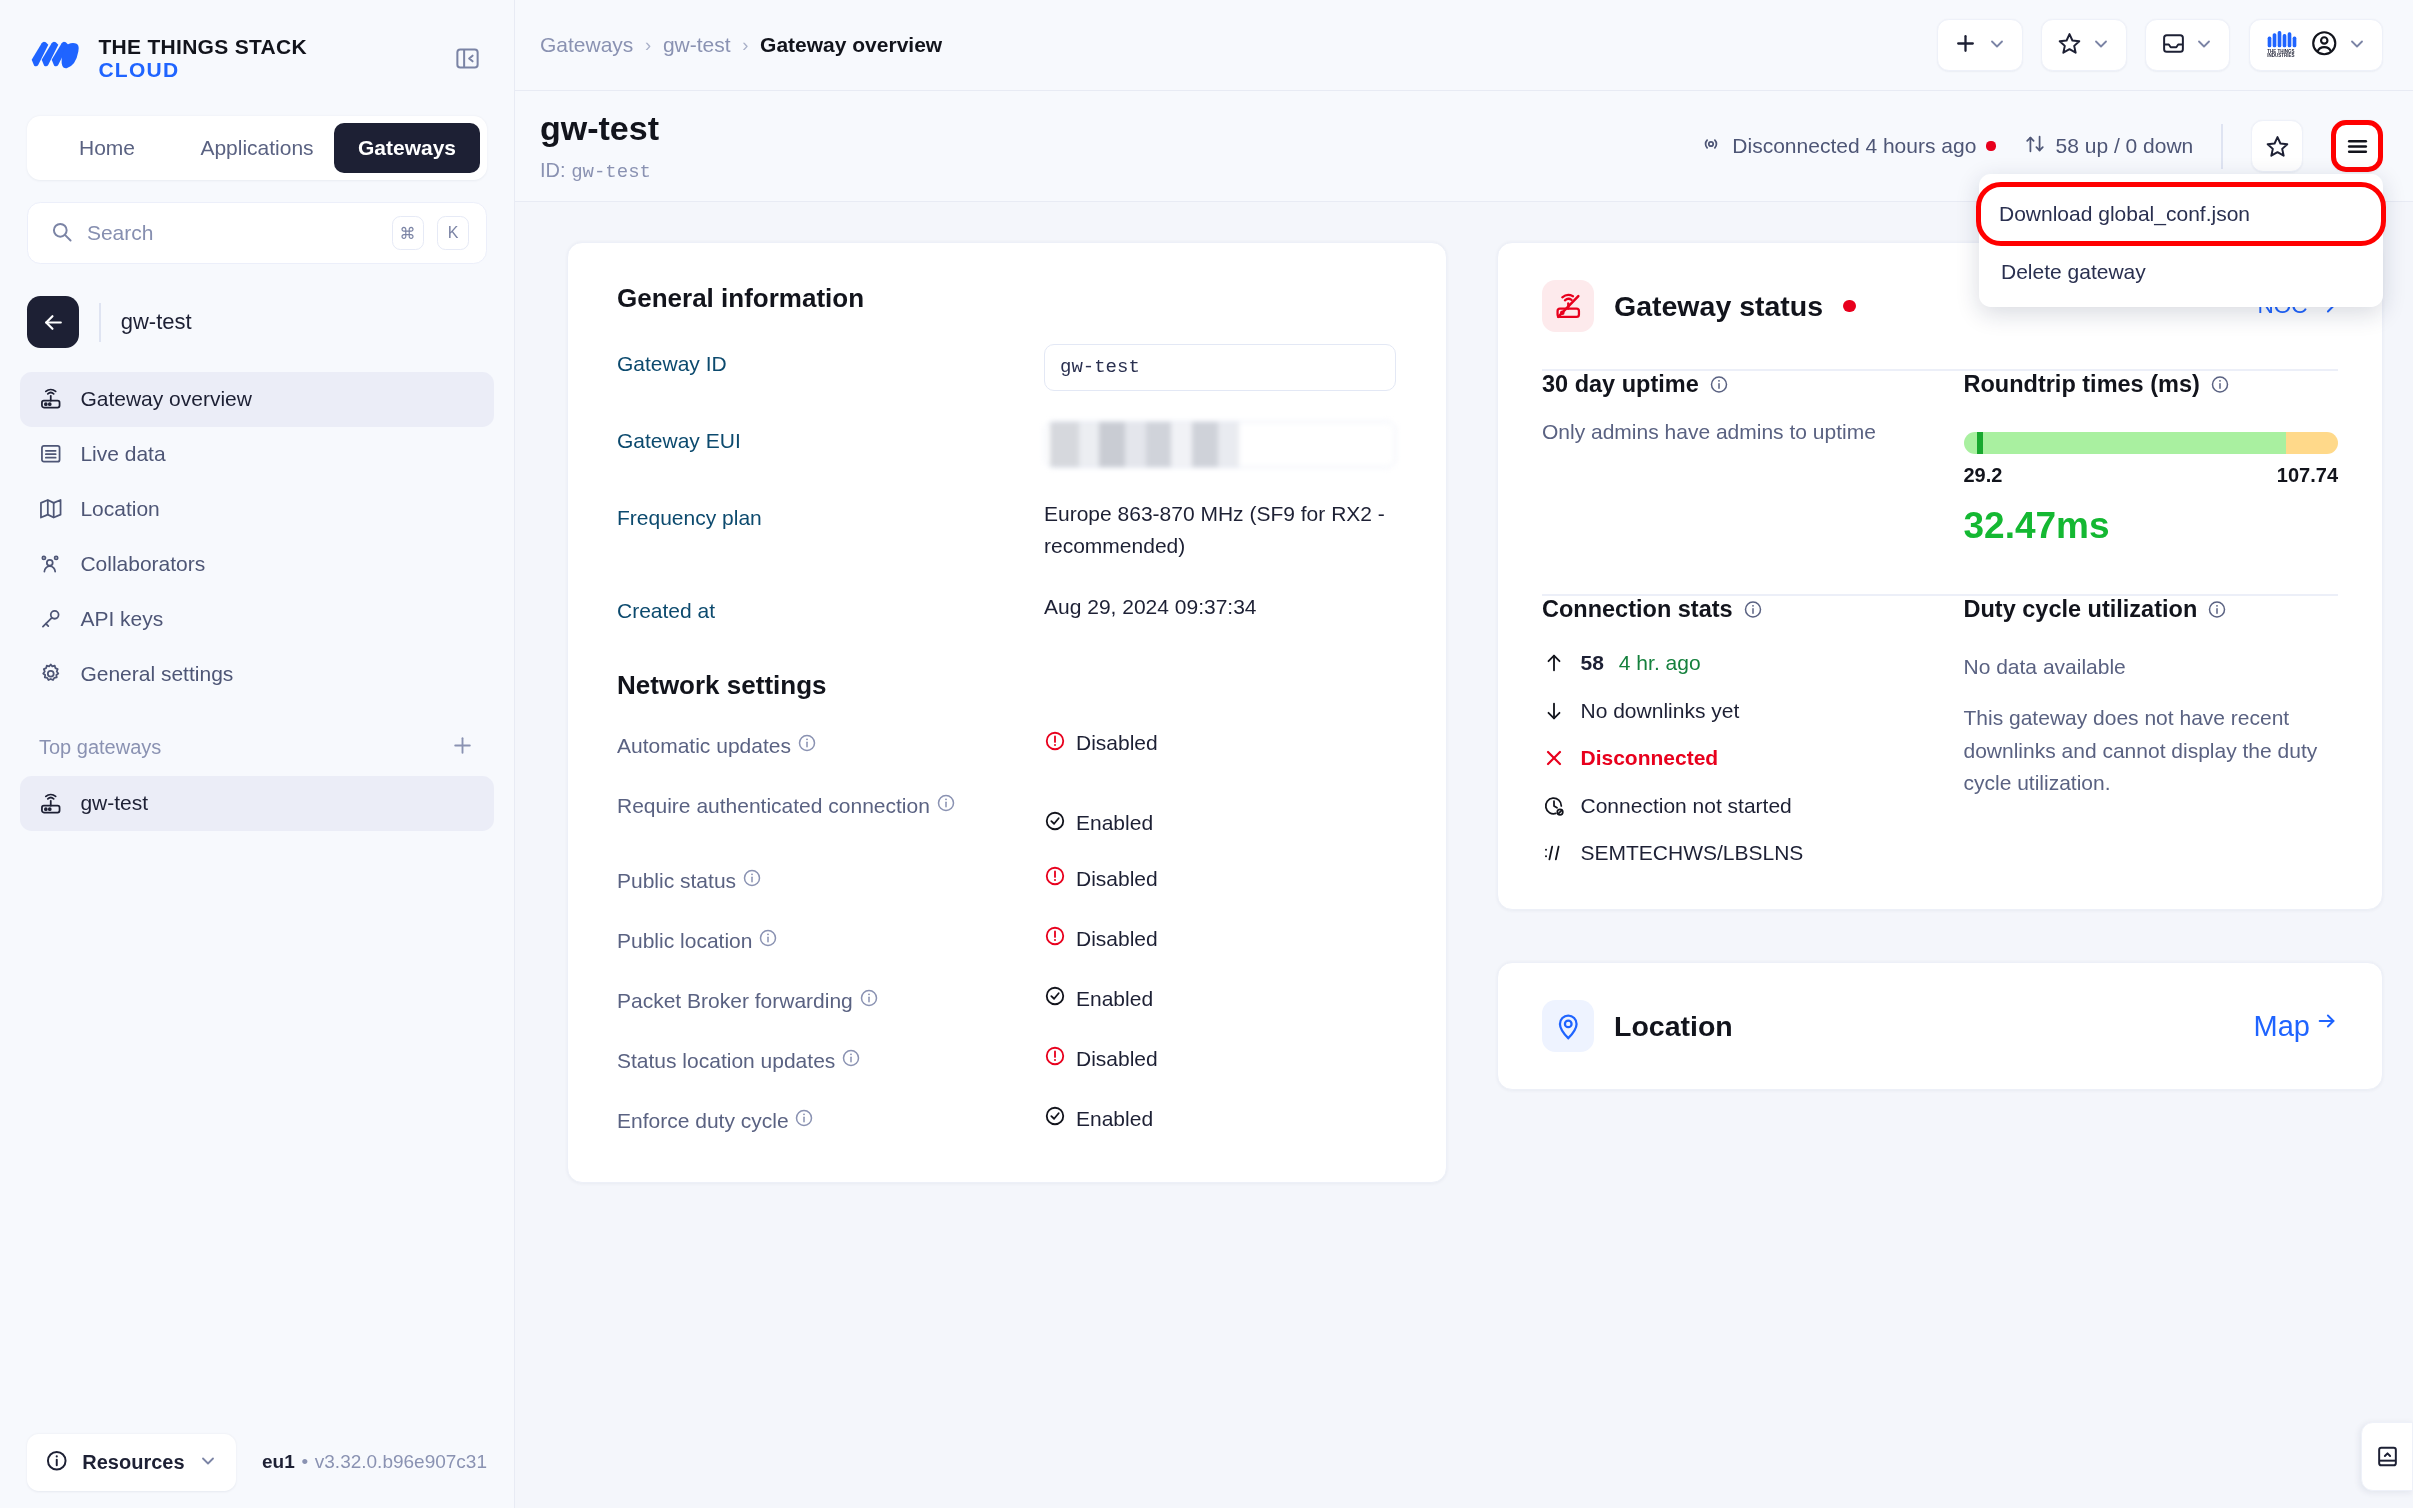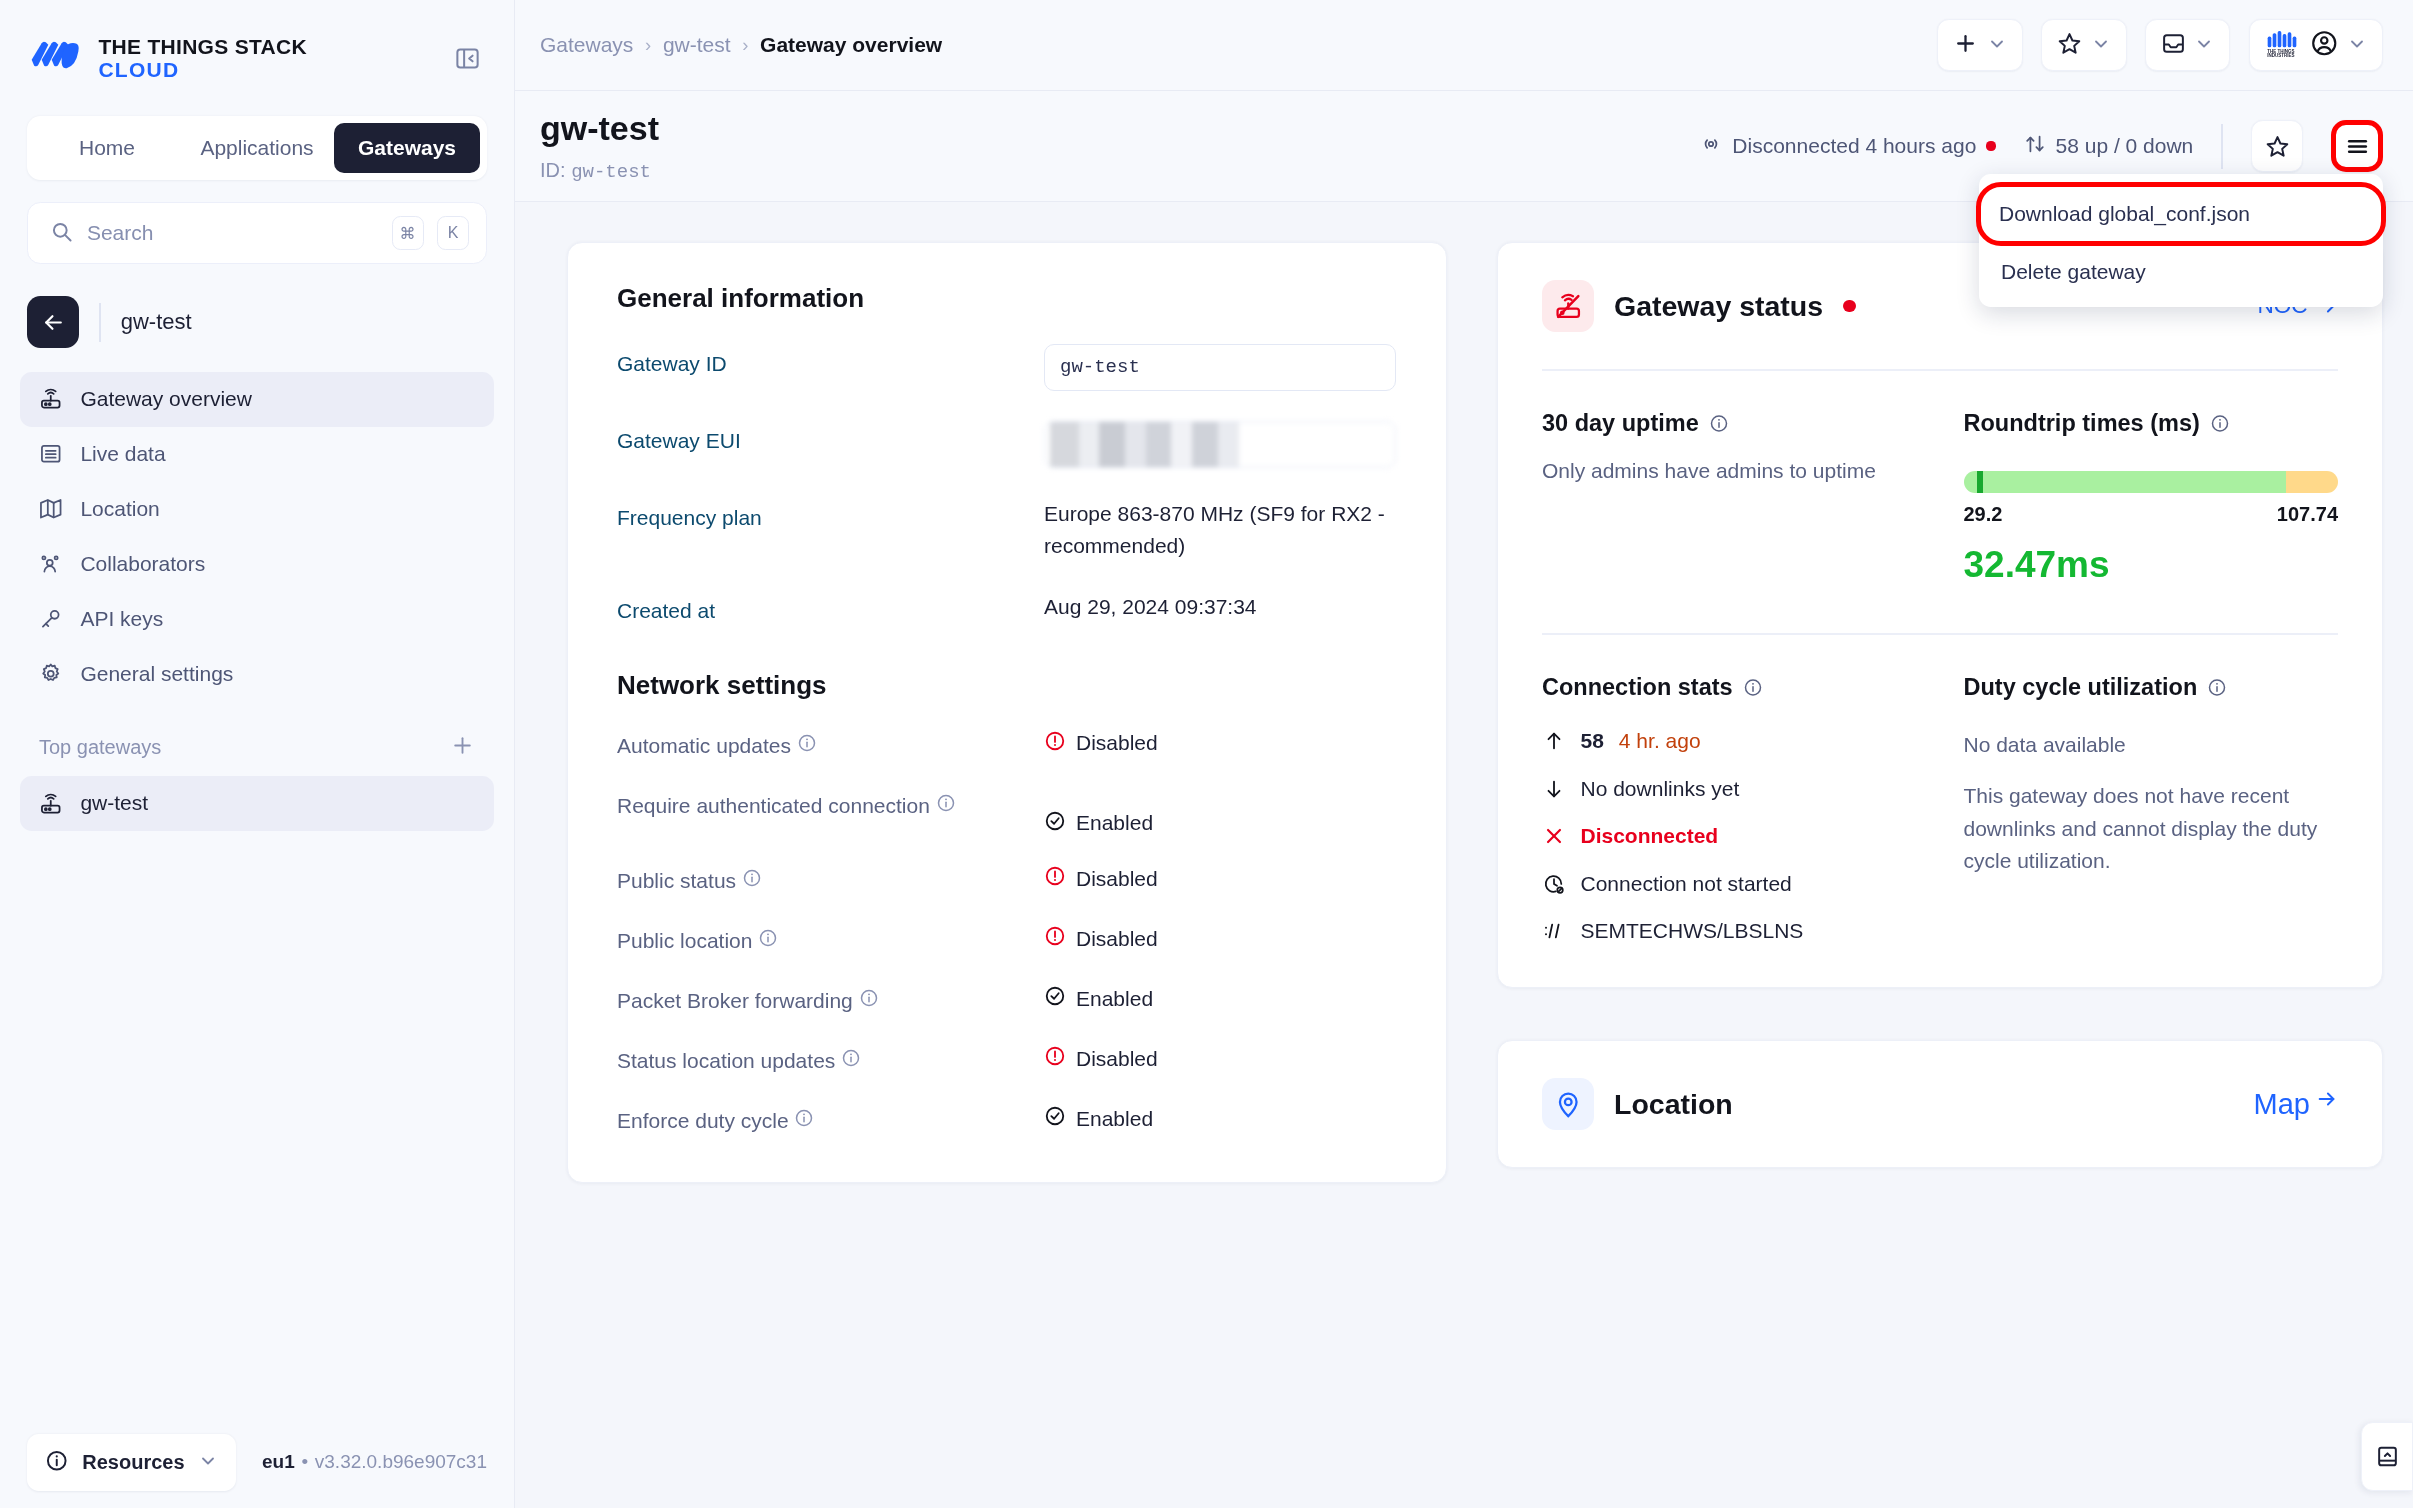--- a/index.html
+++ b/index.html
@@ -218,37 +218,37 @@
     display: flex; align-items: center; justify-content: center;
     flex: 0 0 52px;
   }
   .ico-badge.red { background: #fdeaec; }
   .ico-badge.blue { background: #eef3ff; }
   .gs-title { font-size: 28.5px; font-weight: bold; color: #12141c; }
   .gs-dot { width: 12.6px; height: 12.6px; border-radius: 50%; background: #e8001d; }
   .noc { margin-left: auto; font-size: 22.6px; color: #1f64ff; cursor: pointer; display: flex; align-items: center; gap: 8.4px; }
   .hr { height: 1.7px; background: #eceff8; margin: 37px 0 0 0; }
 
-  .two { display: flex; gap: 47px; margin-top: 39px; }
+  .two { display: flex; gap: 47px; }
   .two > div { flex: 1; }
   .sub-h { font-size: 23.5px; font-weight: bold; color: #12141c; display: flex; align-items: center; gap: 10px; }
   .muted { font-size: 21px; color: #5a6282; line-height: 1.55; margin-top: 18.4px; }
 
   .rt-bar {
     margin-top: 34px; height: 22px; border-radius: 11px;
     background: linear-gradient(90deg, #a9f0a0 0 86%, #ffd98a 86% 100%);
     position: relative; overflow: hidden;
   }
   .rt-marker { position: absolute; left: 3.5%; top: 0; width: 6.7px; height: 22px; background: #18a82f; }
   .rt-labels { display: flex; justify-content: space-between; margin-top: 10px; font-size: 20px; font-weight: bold; color: #12141c; }
   .rt-big { font-size: 37px; font-weight: bold; color: #14b832; margin-top: 18.4px; }
 
   .cs-row { display: flex; align-items: center; gap: 15px; margin-top: 23.5px; font-size: 21px; color: #1d2034; }
   .cs-row .num { font-weight: bold; }
-  .cs-row .ago { color: #c2410c; }
+  .cs-row .ago { color: #15803d; }
   .cs-row.danger { color: #e8001d; font-weight: bold; }
   .cs-ico { width: 23.5px; height: 23.5px; flex: 0 0 23.5px; display: flex; align-items: center; justify-content: center; }
 
   .loc-card { padding: 37px 44px; }
   .loc-head { display: flex; align-items: center; gap: 20px; }
   .loc-title { font-size: 28.5px; font-weight: bold; color: #12141c; }
   .map-link { margin-left: auto; font-size: 29px; color: #1f64ff; cursor: pointer; display: flex; gap: 6px; }
 
   .fab {
     position: absolute; right: 0px; bottom: 17px;

